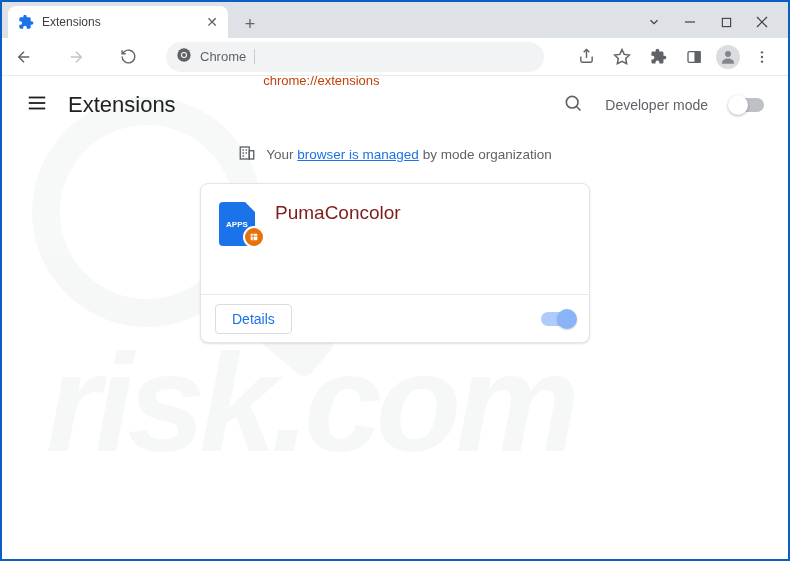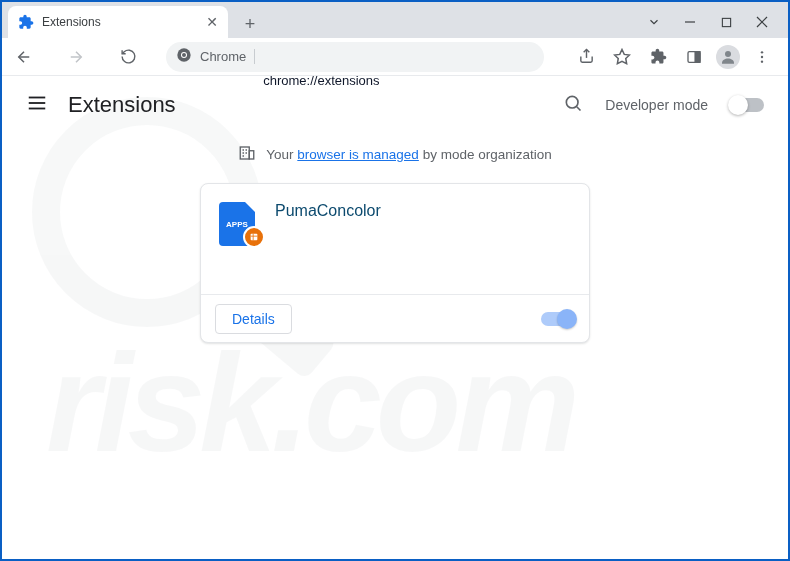--- a/index.html
+++ b/index.html
@@ -111,21 +111,21 @@
     background: #f1f3f4;
     border-radius: 15px;
     display: flex;
     align-items: center;
     padding: 0 10px;
     gap: 8px;
     font-size: 13px;
     color: #5f6368;
   }
   .omnibox .label { padding-right: 8px; border-right: 1px solid #c8ccd0; }
-  .omnibox .url { color: #0f172a; margin-top: 48px; }
+  .omnibox .url { color: #c2410c; margin-top: 48px; }
   .toolbar-right {
     display: flex;
     gap: 8px;
     align-items: center;
     padding: 0 4px;
   }
   .ticon {
     width: 28px; height: 28px;
     display: flex; align-items: center; justify-content: center;
     color: #5f6368;
@@ -217,21 +217,21 @@
   }
   .ext-badge {
     position: absolute;
     bottom: -6px; right: -6px;
     width: 22px; height: 22px;
     background: #e8710a;
     border: 2px solid #fff;
     border-radius: 50%;
     display: flex; align-items: center; justify-content: center;
   }
-  .ext-name { font-size: 16px; color: #0c4a6e; }
+  .ext-name { font-size: 19px; color: #7f1d1d; }
   .card-footer {
     height: 48px;
     border-top: 1px solid #e8eaed;
     display: flex;
     align-items: center;
     padding: 0 14px;
     justify-content: space-between;
     margin-top: 32px;
   }
   .details-btn {

